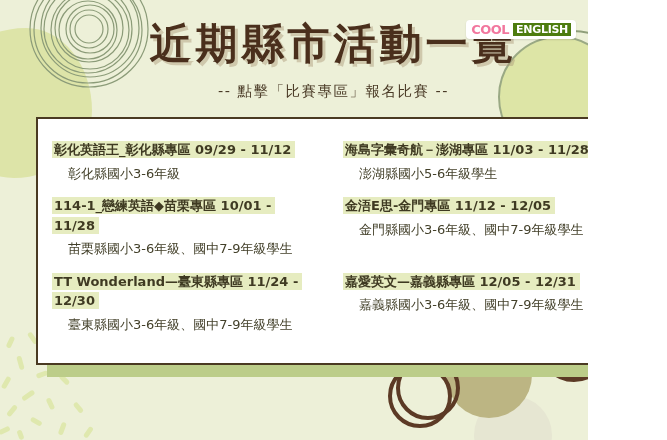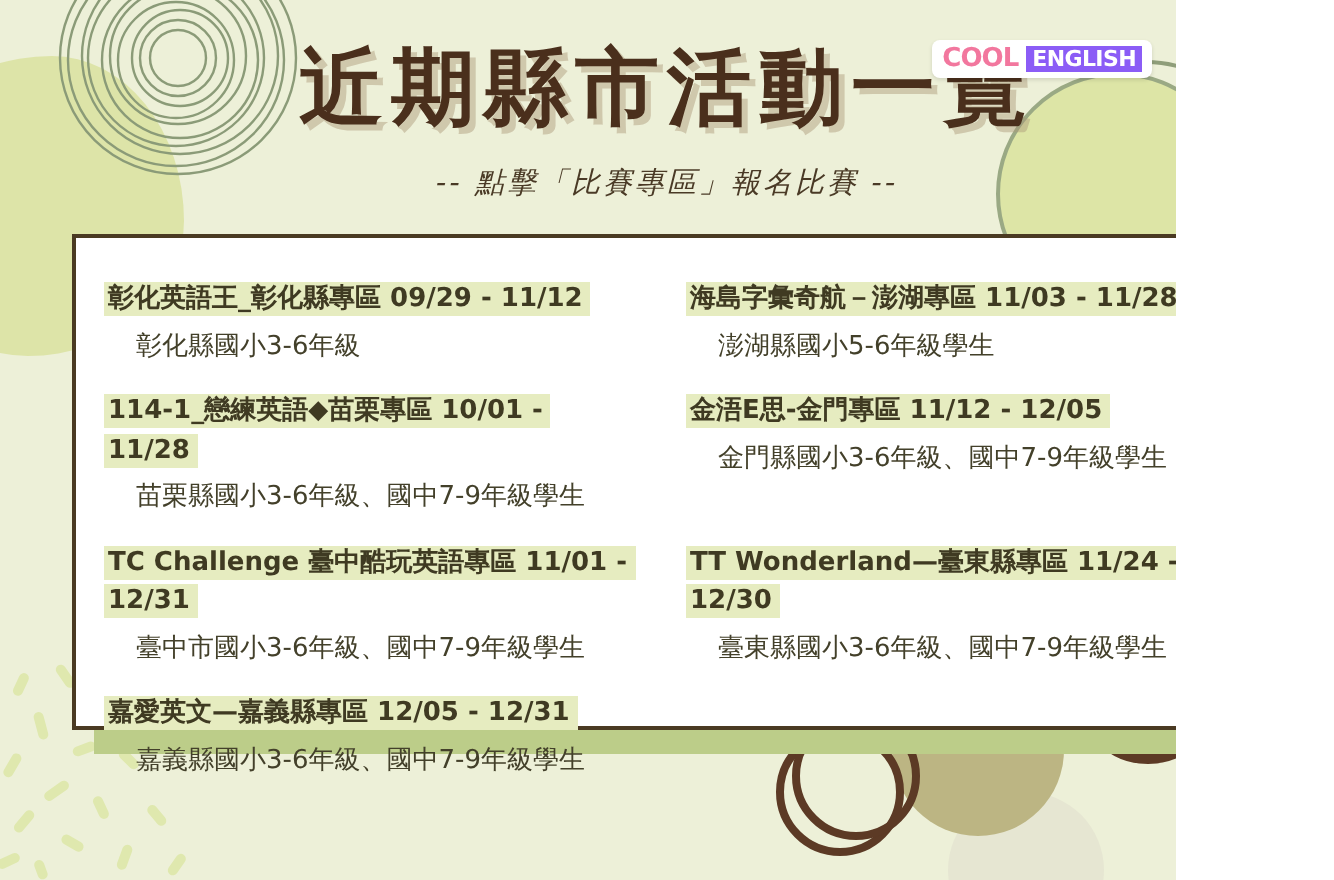--- a/index.html
+++ b/index.html
@@ -91,21 +91,20 @@
     text-shadow: 3px 3px 0 rgba(170,150,120,0.45);
     font-family: "DejaVu Sans", "Liberation Sans", sans-serif;
   }
   .poster-subtitle {
     margin: 0;
     padding-top: 10px;
     font-size: 14.5px;
     letter-spacing: 1.5px;
     color: #4a3a26;
     font-family: "DejaVu Sans", "Liberation Sans", sans-serif;
-    font-style: italic;
   }
 
   
   .logo {
     position: absolute;
     right: 12px; top: 20px;
     background: #ffffff;
     border-radius: 4px;
     padding: 3px 5px;
     display: flex;
@@ -115,21 +114,21 @@
     box-shadow: 0 1px 2px rgba(0,0,0,0.12);
   }
   .logo-cool {
     color: #f2779e;
     font-size: 13px;
     font-weight: bold;
     letter-spacing: -0.5px;
     font-family: "DejaVu Sans", "Liberation Sans", sans-serif;
   }
   .logo-english {
-    background: #8b5cf6;
+    background: #4d7c0f;
     color: #ffffff;
     font-size: 11px;
     font-weight: bold;
     letter-spacing: -0.3px;
     padding: 1px 3px;
     font-family: "DejaVu Sans", "Liberation Sans", sans-serif;
   }
 
   
   .card-shadow {
@@ -257,24 +256,20 @@
     <div class="event">
       <div><span class="event-title">114-1_戀練英語◆苗栗專區 10/01 - 11/28</span></div>
       <div class="event-audience">苗栗縣國小3-6年級、國中7-9年級學生</div>
     </div>
 
     <div class="event">
       <div><span class="event-title">金浯E思-金門專區 11/12 - 12/05</span></div>
       <div class="event-audience">金門縣國小3-6年級、國中7-9年級學生</div>
     </div>
 
-    <div class="event">
-      <div><span class="event-title">TC Challenge 臺中酷玩英語專區 11/01 - 12/31</span></div>
-      <div class="event-audience">臺中市國小3-6年級、國中7-9年級學生</div>
-    </div>
 
     <div class="event">
       <div><span class="event-title">TT Wonderland—臺東縣專區 11/24 - 12/30</span></div>
       <div class="event-audience">臺東縣國小3-6年級、國中7-9年級學生</div>
     </div>
 
 
     <div class="event">
       <div><span class="event-title">嘉愛英文—嘉義縣專區 12/05 - 12/31</span></div>
       <div class="event-audience">嘉義縣國小3-6年級、國中7-9年級學生</div>

